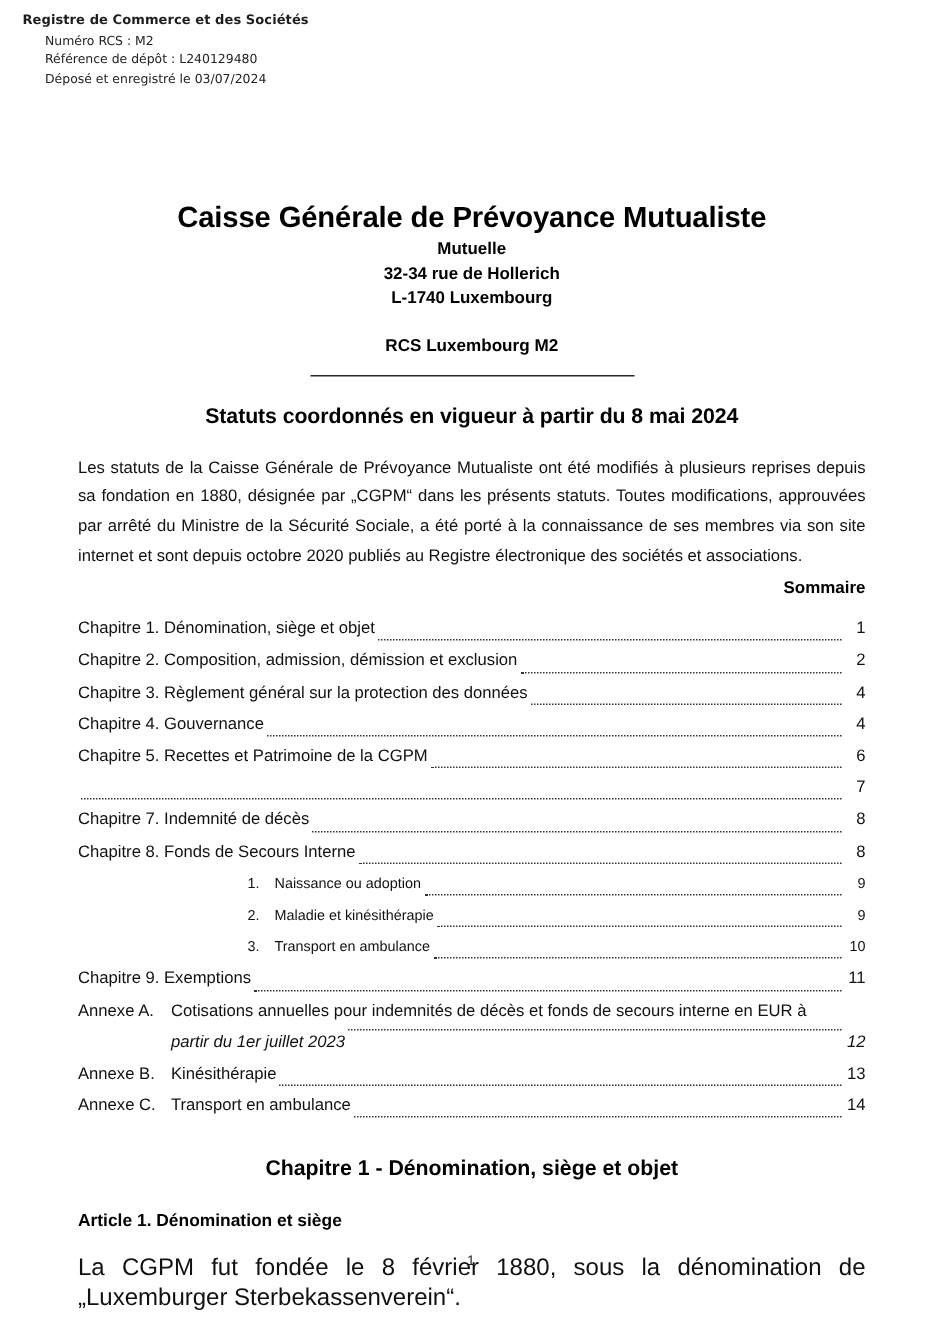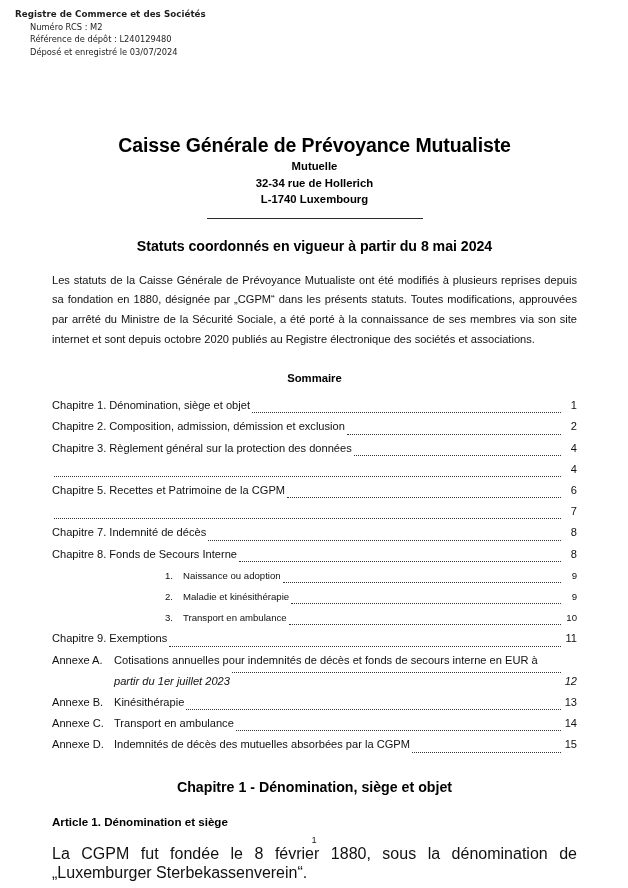--- a/index.html
+++ b/index.html
@@ -98,24 +98,24 @@
 
   .intro {
     margin-top: 16px;
     font-size: 11.1px;
     line-height: 19.6px;
     text-align: justify;
     color: #111111;
   }
 
   .sommaire {
-    text-align: center;
+    text-align: right;
     font-size: 11.3px;
     font-weight: bold;
-    margin-top: 22px;
+    margin-top: 4px;
     line-height: 15px;
   }
 
   
   .toc {
     margin-top: 9px;
   }
   .toc-row {
     display: flex;
     align-items: flex-end;
@@ -222,20 +222,21 @@
     <div class="rcs-line">Référence de dépôt : L240129480</div>
     <div class="rcs-line">Déposé et enregistré le 03/07/2024</div>
   </div>
 
   <div class="doc">
 
     <div class="org-name">Caisse Générale de Prévoyance Mutualiste</div>
     <div class="org-sub">Mutuelle</div>
     <div class="org-sub">32-34 rue de Hollerich</div>
     <div class="org-sub">L-1740 Luxembourg</div>
+    <div class="org-rcs">RCS Luxembourg M2</div>
 
     <div class="rule-wrap">
       <div class="rule"></div>
     </div>
 
     <div class="statuts-title">Statuts coordonnés en vigueur à partir du 8 mai 2024</div>
     <div class="intro">Les statuts de la Caisse Générale de Prévoyance Mutualiste ont été modifiés à plusieurs reprises depuis sa fondation en 1880, désignée par „CGPM“ dans les présents statuts. Toutes modifications, approuvées par arrêté du Ministre de la Sécurité Sociale, a été porté à la connaissance de ses membres via son site internet et sont depuis octobre 2020 publiés au Registre électronique des sociétés et associations.</div>
 
     <div class="sommaire">Sommaire</div>
     <div class="toc" id="toc-container">
@@ -248,20 +249,21 @@
           <span class="toc-label">Chapitre 2. Composition, admission, démission et exclusion</span>
           <span class="toc-dots"></span>
           <span class="toc-page">2</span>
         </div>
         <div class="toc-row">
           <span class="toc-label">Chapitre 3. Règlement général sur la protection des données</span>
           <span class="toc-dots"></span>
           <span class="toc-page">4</span>
         </div>
         <div class="toc-row">
+          <span class="toc-label">Chapitre 4. Gouvernance</span>
           <span class="toc-dots"></span>
           <span class="toc-page">4</span>
         </div>
         <div class="toc-row">
           <span class="toc-label">Chapitre 5. Recettes et Patrimoine de la CGPM</span>
           <span class="toc-dots"></span>
           <span class="toc-page">6</span>
         </div>
         <div class="toc-row">
           <span class="toc-dots"></span>
@@ -316,26 +318,20 @@
           <span class="toc-label">Kinésithérapie</span>
           <span class="toc-dots"></span>
           <span class="toc-page">13</span>
         </div>
         <div class="toc-row">
           <span class="toc-annex-label">Annexe C.</span>
           <span class="toc-label">Transport en ambulance</span>
           <span class="toc-dots"></span>
           <span class="toc-page">14</span>
         </div>
-        <div class="toc-row">
-          <span class="toc-annex-label">Annexe D.</span>
-          <span class="toc-label">Indemnités de décès des mutuelles absorbées par la CGPM</span>
-          <span class="toc-dots"></span>
-          <span class="toc-page">15</span>
-        </div>
       </div>
 
     <div class="chapter-heading">Chapitre 1 - Dénomination, siège et objet</div>
     <div class="article-heading">Article 1. Dénomination et siège</div>
     <div class="article-body">La CGPM fut fondée le 8 février 1880, sous la dénomination de „Luxemburger Sterbekassenverein“.</div>
 
   </div>
 
   <div class="page-number">1</div>
 

